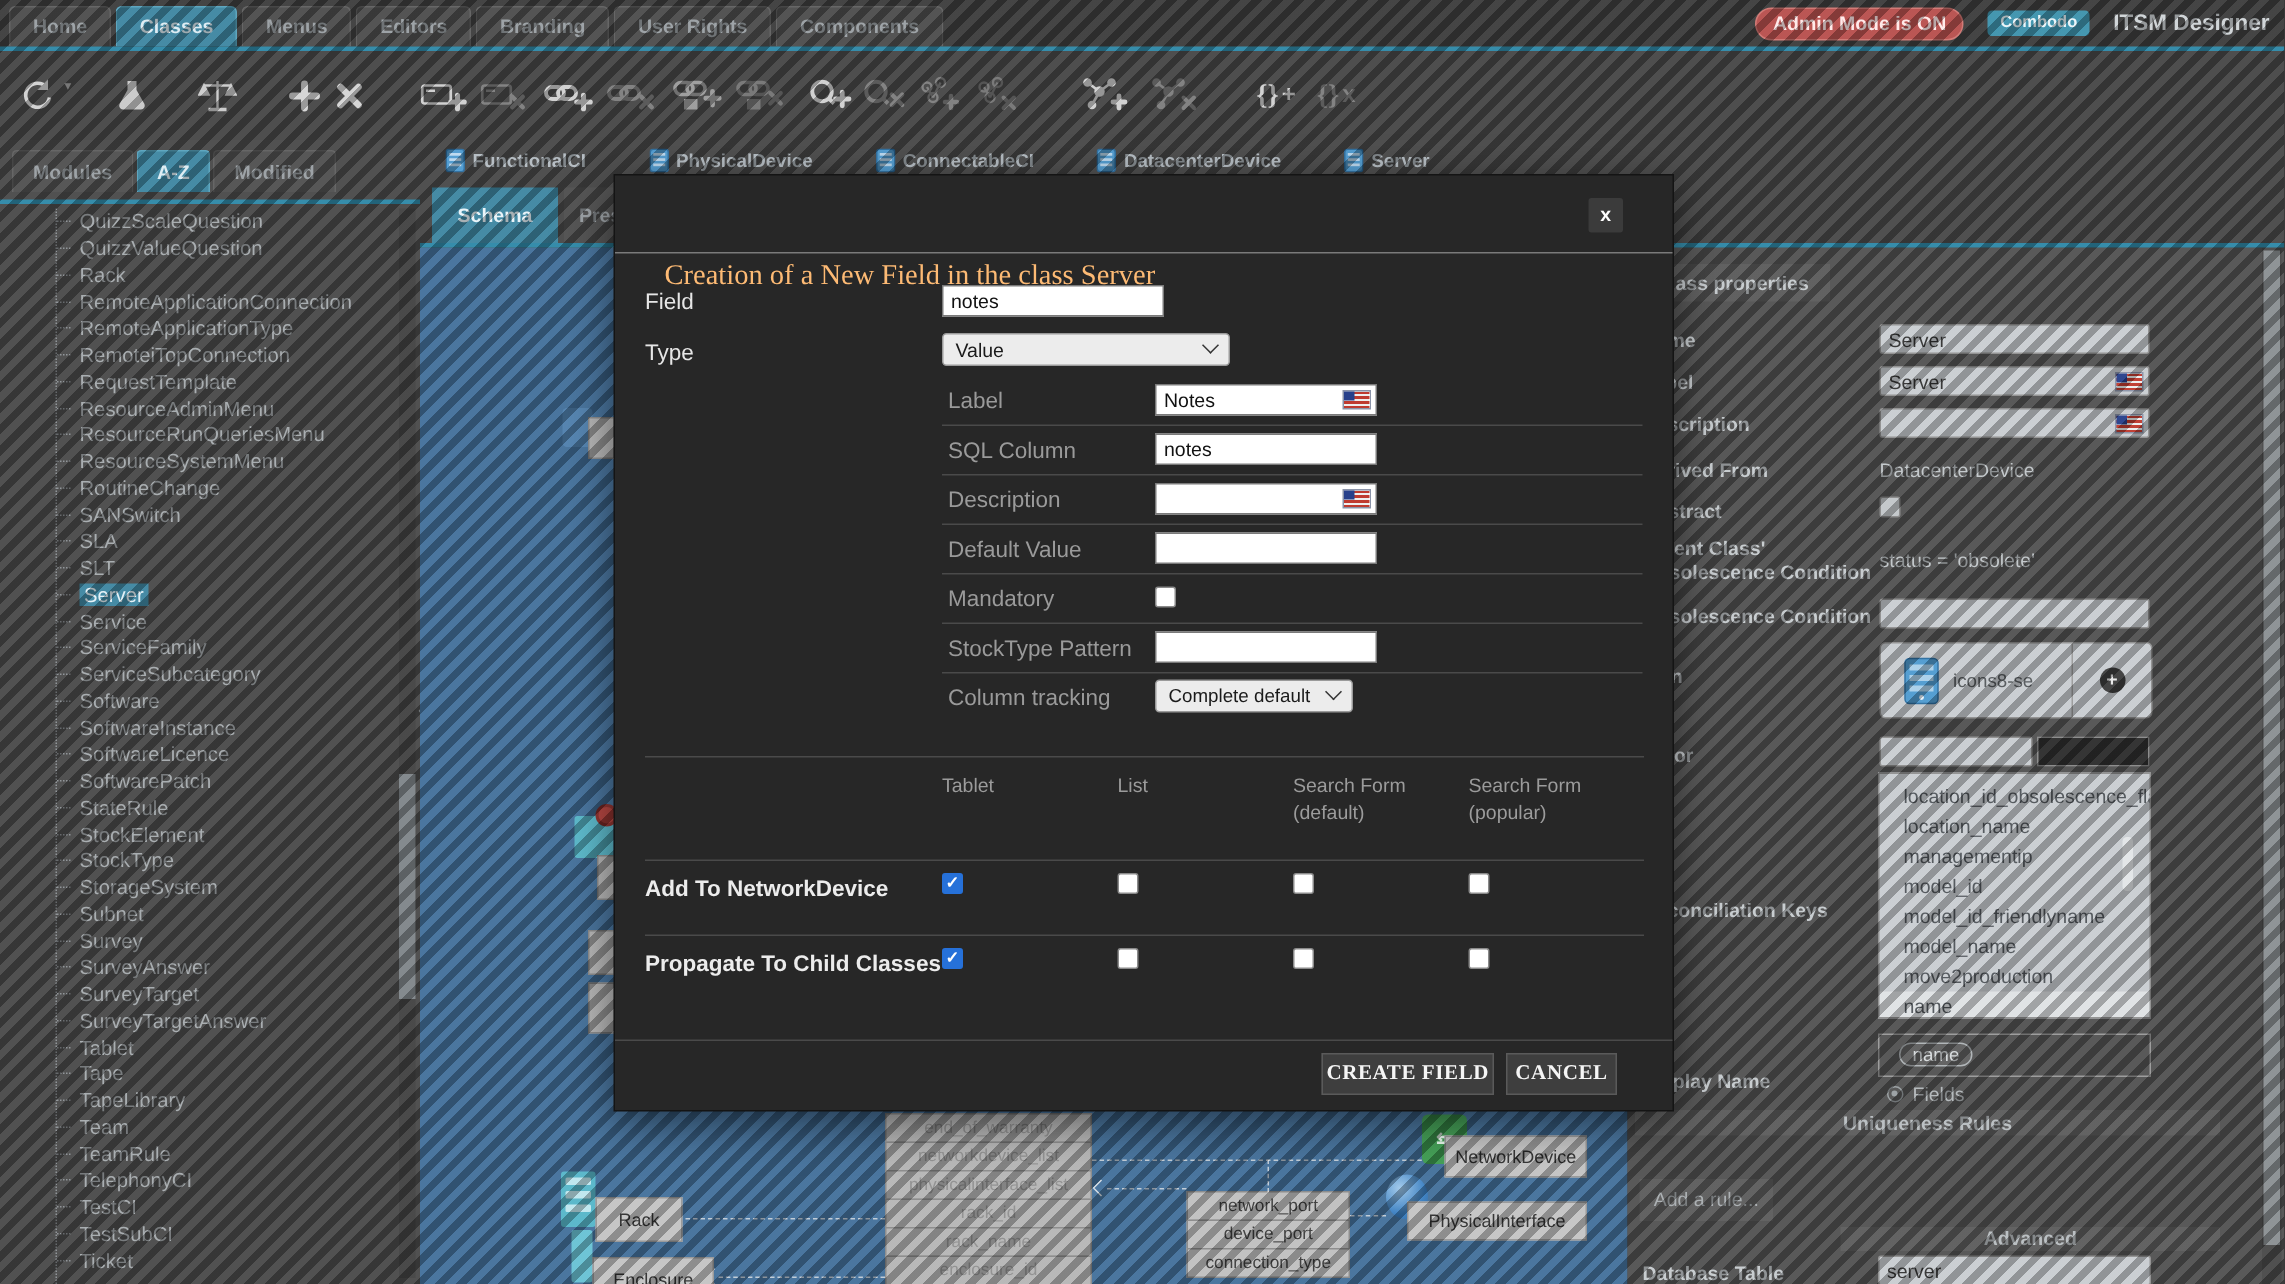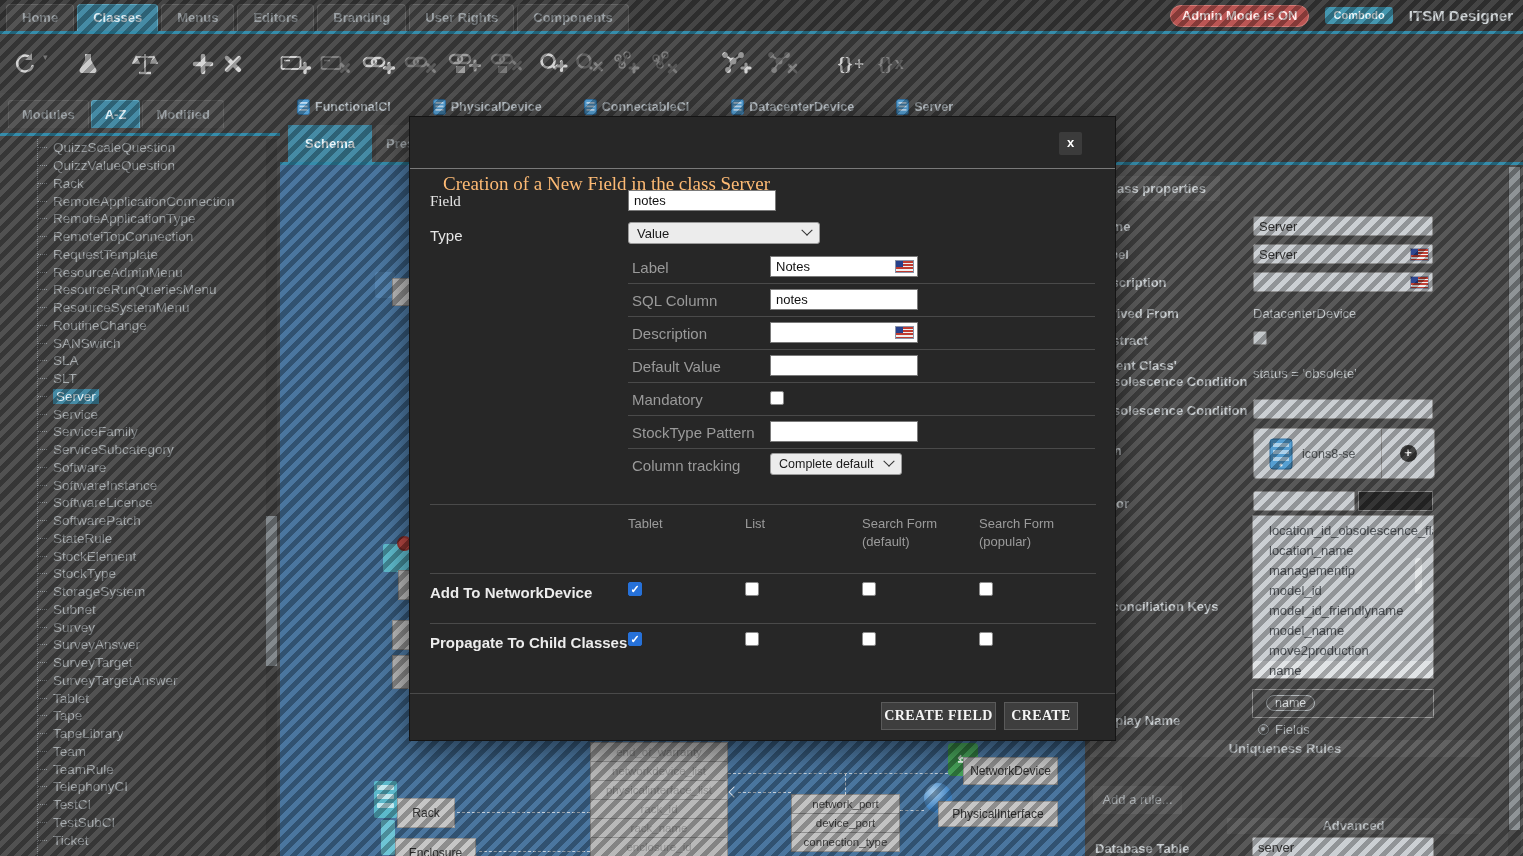--- a/index.html
+++ b/index.html
@@ -690,21 +690,21 @@
       </div>
   </div>
 
   <div class="overlay"></div>
 
   <div class="modal">
     <div class="m-title">Creation of a New Field in the class Server</div>
     <div class="m-close">x</div>
     <div class="m-hdiv"></div>
 
-    <div class="m-label" style="top:76px;font-family:Liberation Serif, serif;">Field</div>
+    <div class="m-label" style="top:76px;">Field</div>
     <input class="m-input" style="left: 218px; top: 73px; width: 148px;" value="notes">
 
     <div class="m-label" style="top:110px;">Type</div>
     <div class="sel" style="left:218px;top:105px;width:192px;">
       <span>Value</span>
       <span class="chev"></span>
     </div>
 
     <div class="m-sublabel" style="top:142px;">Label</div>
     <input class="m-input" style="left: 360px; top: 139px; width: 148px;" value="Notes">
@@ -774,16 +774,16 @@
     <div class="m-wdiv" style="top:506px;"></div>
 
     <div class="m-rowlabel" style="top:517px;">Propagate To Child Classes</div>
     <span class="cb m-cb checked" style="left:218px;top:515px;"></span>
     <span class="cb m-cb" style="left:335px;top:515px;"></span>
     <span class="cb m-cb" style="left:452px;top:515px;"></span>
     <span class="cb m-cb" style="left:569px;top:515px;"></span>
 
     <div class="m-wdiv" style="top:576px;left:0;right:0;"></div>
     <div class="m-btn" style="left:471px;top:585px;width:115px;">CREATE FIELD</div>
-    <div class="m-btn" style="left:594px;top:585px;width:74px;">CREATE</div>
+    <div class="m-btn" style="left:594px;top:585px;width:74px;">CANCEL</div>
   </div>
 
 </div>
 
 </body></html>

